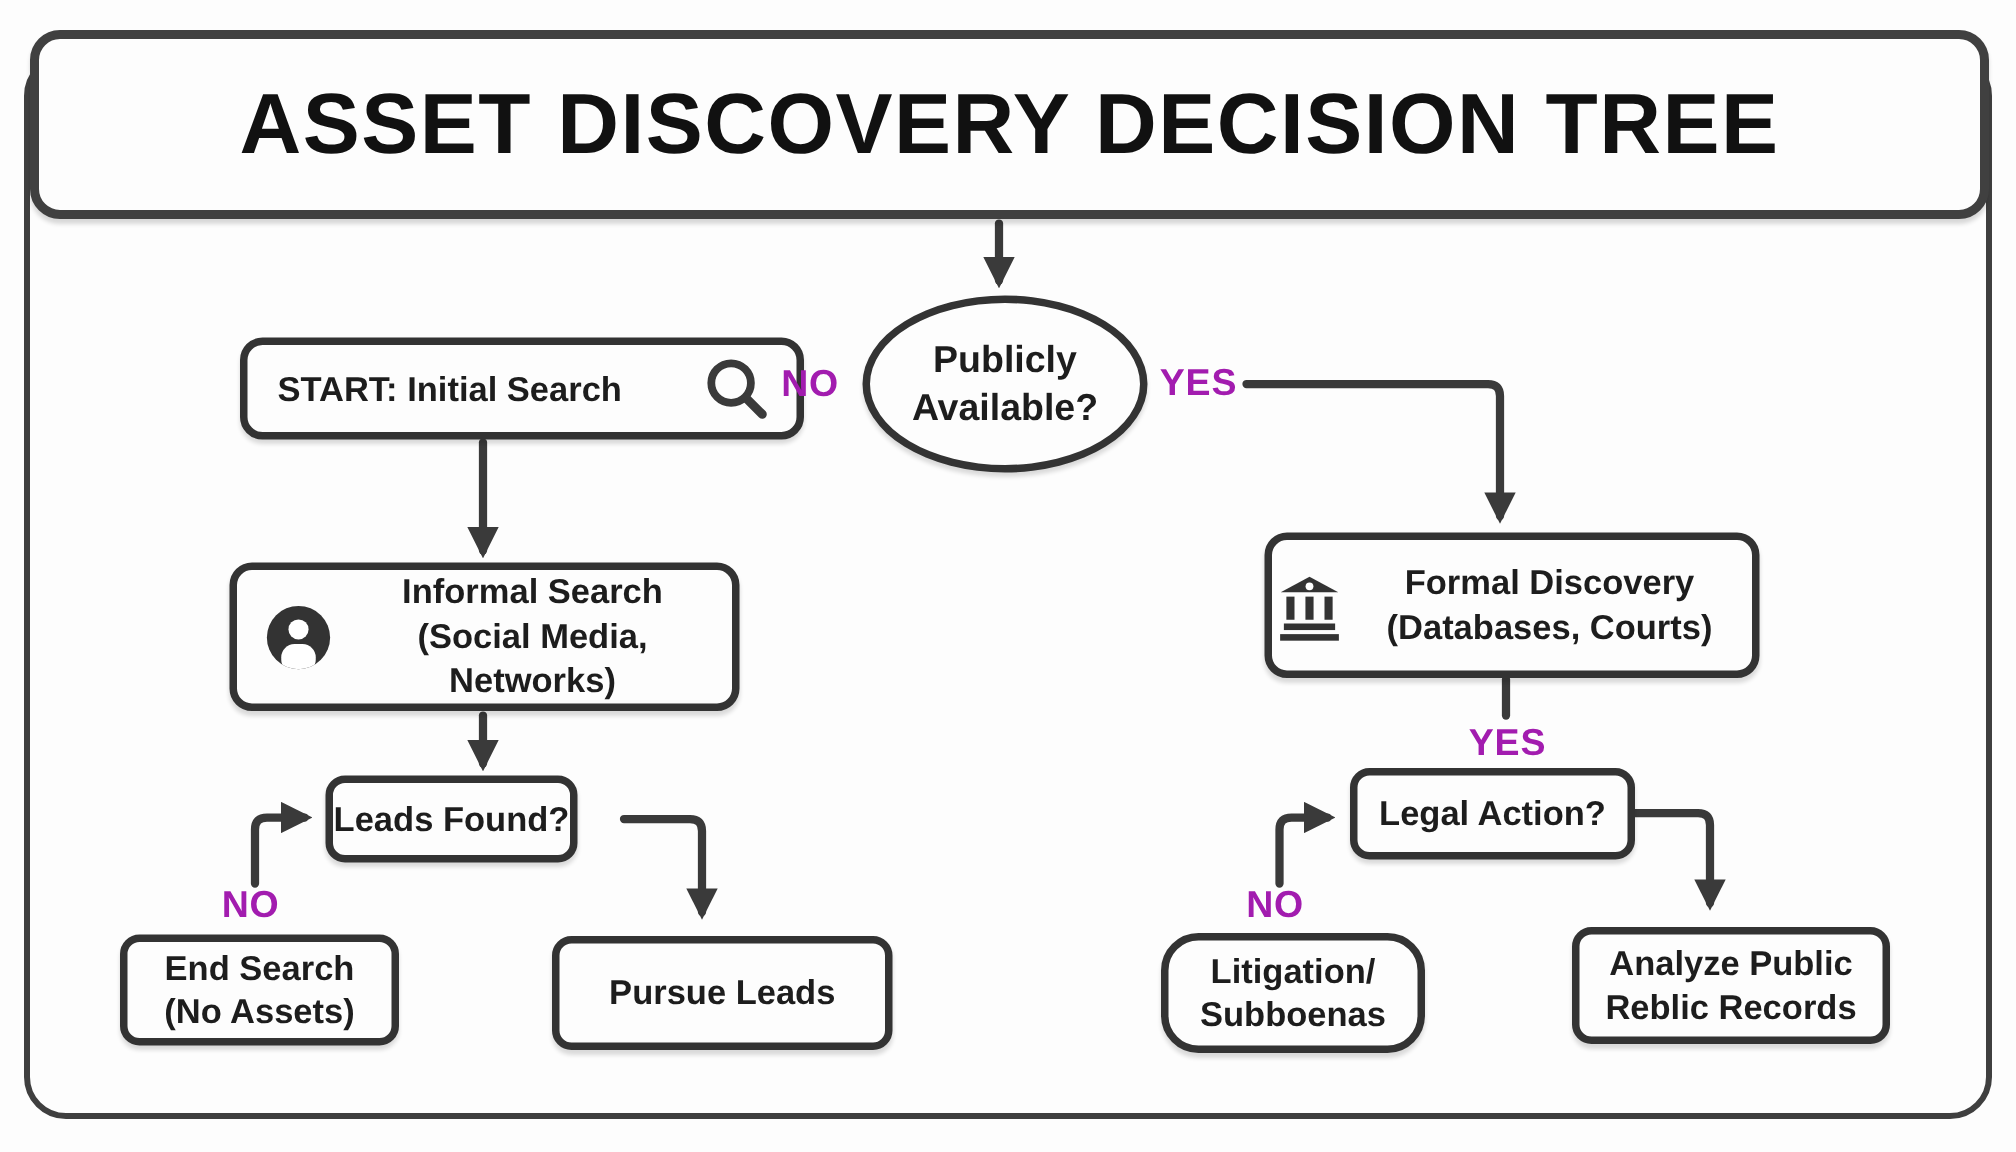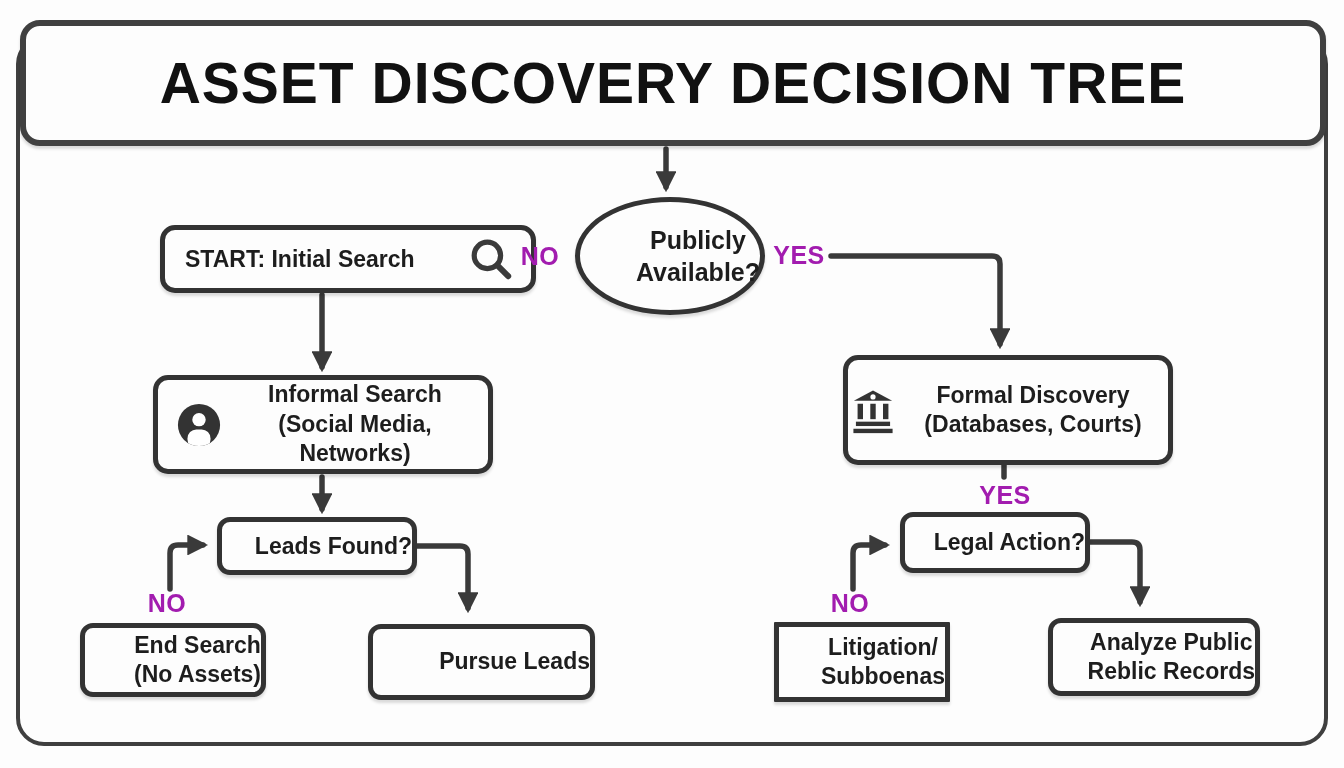--- a/index.html
+++ b/index.html
@@ -46,47 +46,47 @@
     position: absolute; left: 0; top: 0;
     width: 1344px; height: 768px;
     z-index: 2;
   }
   .node {
     position: absolute;
     border: 5px solid #333333;
     border-radius: 15px;
     background: #fdfdfd;
     box-shadow: 0 3px 3px rgba(0,0,0,0.14);
-    display: flex; align-items: center; justify-content: flex-end;
+    display: flex; align-items: center; justify-content: center;
     box-sizing: border-box;
     z-index: 4;
     font-weight: 700;
     color: #1d1d1d;
   }
   .node .lines {
     display: flex; flex-direction: column;
     align-items: center; justify-content: center;
     line-height: 1.28;
     text-align: center;
   }
   .ellipse {
     border-radius: 50%;
     font-size: 25px;
   }
   .n-start      { left: 160px; top: 225px; width: 376px; height: 68px; justify-content: space-between; padding: 0 16px 0 20px; font-size: 23px; }
   .n-informal   { left: 153px; top: 375px; width: 340px; height: 99px;  justify-content: flex-start; padding-left: 18px; font-size: 23px; }
   .n-informal .lines { flex: 1; }
   .n-ellipse    { left: 575px; top: 197px; width: 190px; height: 118px; }
-  .n-leads      { left: 217px; top: 517px; width: 200px; height: 58px;  font-size: 23px; border-radius: 13px; }
+  .n-leads      { left: 217px; top: 517px; width: 168px; height: 58px;  font-size: 23px; border-radius: 13px; }
   .n-end        { left: 80px;  top: 623px; width: 186px; height: 74px;  font-size: 23px; border-radius: 13px; }
   .n-pursue     { left: 368px; top: 624px; width: 227px; height: 76px;  font-size: 23px; border-radius: 13px; }
-  .n-formal     { left: 843px; top: 355px; width: 330px; height: 110px;  justify-content: flex-start; padding-left: 0; font-size: 23px; }
+  .n-formal     { left: 843px; top: 355px; width: 330px; height: 97px;  justify-content: flex-start; padding-left: 0; font-size: 23px; }
   .n-formal .lines { flex: 1; }
   .n-legal      { left: 900px; top: 512px; width: 190px; height: 61px;  font-size: 23px; border-radius: 13px; }
-  .n-litigation { left: 774px; top: 622px; width: 176px; height: 80px;  font-size: 23px; border-radius: 1px; }
+  .n-litigation { left: 774px; top: 622px; width: 176px; height: 80px;  font-size: 23px; border-radius: 25px; }
   .n-analyze    { left: 1048px; top: 618px; width: 212px; height: 78px; font-size: 23px; border-radius: 13px; }
   .edge-label {
     position: absolute;
     z-index: 4;
     font-size: 25px;
     font-weight: 700;
     color: #a21caf;
     text-align: center;
     letter-spacing: 0.5px;
   }

